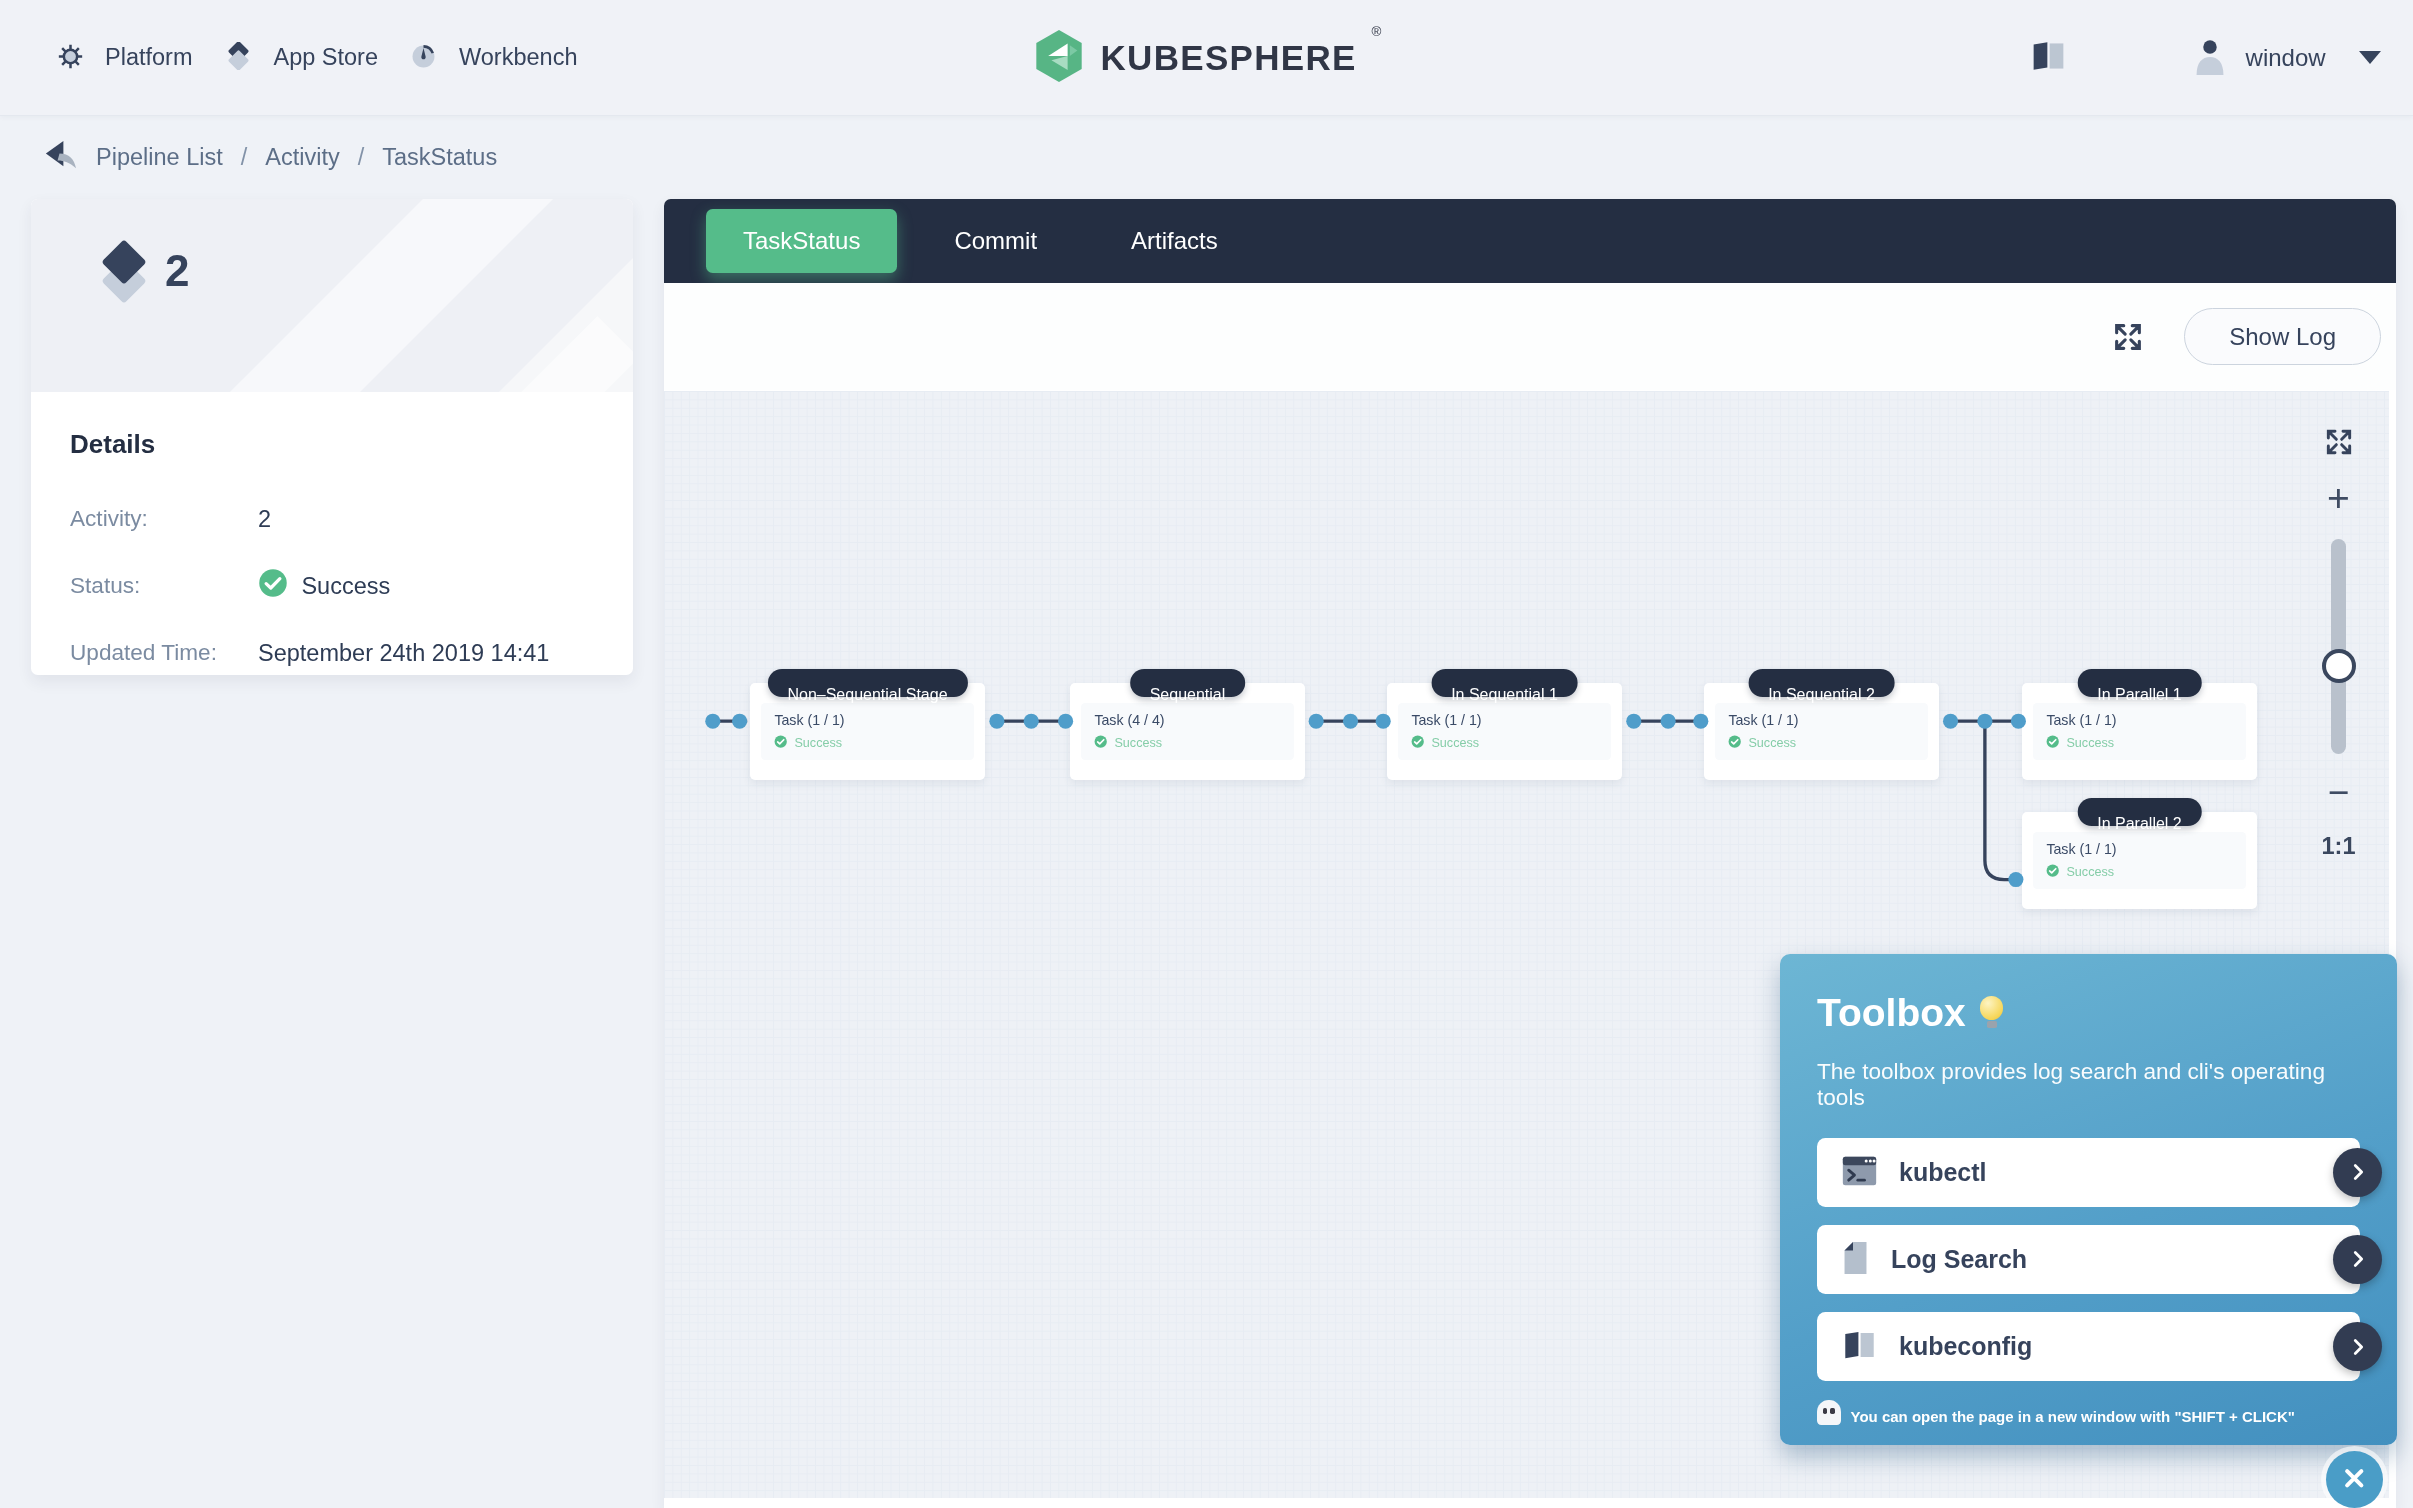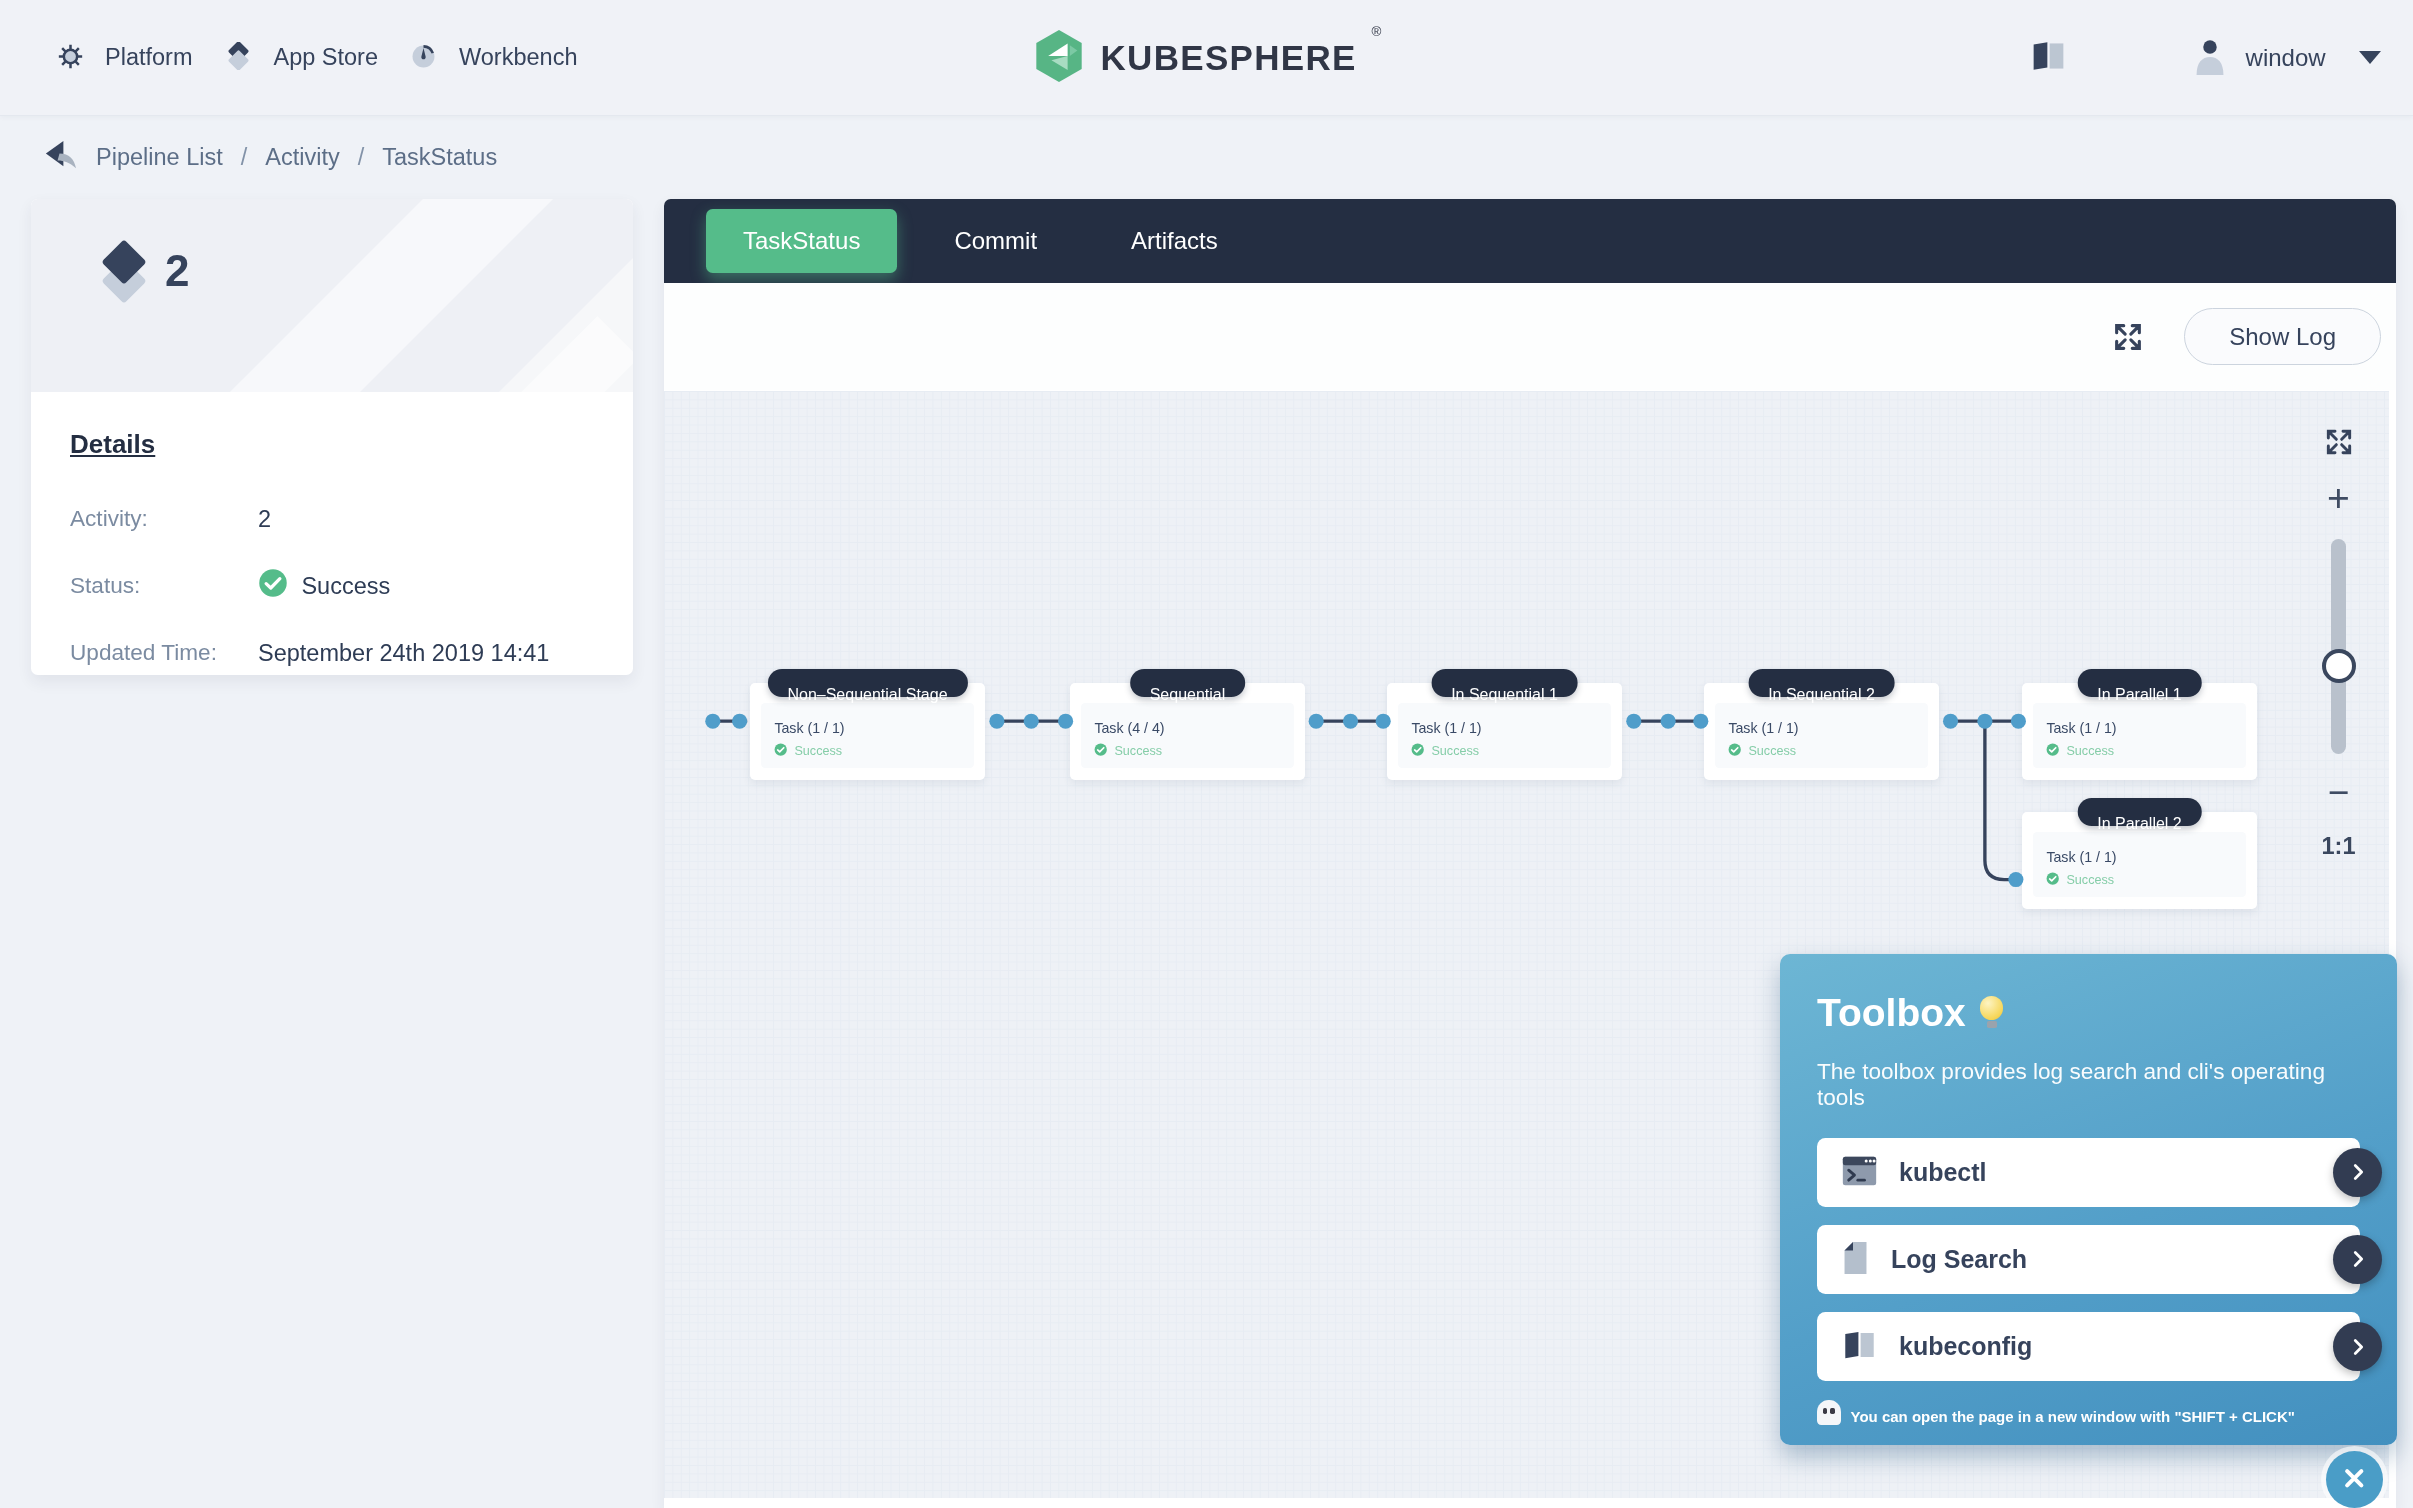--- a/index.html
+++ b/index.html
@@ -47,21 +47,21 @@
   .wm { position:absolute; background:rgba(255,255,255,.55); }
   .wm-a { width:92px; height:520px; transform:rotate(45deg); left:327px; top:-176px; }
   .wm-b { width:126px; height:754px; transform:rotate(45deg); left:520px; top:-210px; background:rgba(255,255,255,.45); }
   .wm-c { width:59px; height:251px; transform:rotate(45deg); left:469px; top:101px; background:rgba(255,255,255,.5); }
   .layers-badge { position:absolute; left:74px; top:44px; width:50px; height:60px; }
   .diamond { position:absolute; width:32px; height:32px; transform:rotate(45deg); border-radius:3.4px; }
   .diamond.light { background:#c5cedb; top:22px; left:3.4px; }
   .diamond.dark { background:#36435c; top:3.4px; left:3.4px; }
   .summary-num { position:absolute; left:134px; top:47px; font-size:44px; font-weight:bold; color:#36435c; }
   .summary-details { padding:37px 39px; }
-  .details-title { font-size:26px; font-weight:bold; color:#242e42; margin-bottom:39px;text-decoration:underline; }
+  .details-title { font-size:26px; font-weight:bold; color:#242e42; margin-bottom:39px; }
   .detail-row { display:flex; align-items:center; margin-bottom:27px; min-height:40px; }
   .detail-label { width:188px; font-size:22.6px; color:#7b8ba1; }
   .detail-value { font-size:23.5px; color:#2e3c55; display:flex; align-items:center; gap:13.4px; }
 
   
   .main-panel {
     position:absolute; left:664px; top:199px; width:1732px; height:1310px;
     background:#ffffff; border-radius:6.7px 6.7px 0 0;
     box-shadow:0 6.7px 15px rgba(36,46,66,.07);
     z-index:4;
@@ -100,21 +100,21 @@
     border-radius:5px; box-shadow:0 3.4px 8.4px rgba(40,60,90,.08);
     z-index:2; cursor:pointer;
   }
   .stage-pill {
     position:absolute; top:-14.2px; left:50%; transform:translateX(-50%);
     background:#242e42; color:#fff; font-size:16px; height:28.5px; line-height:28.5px;
     padding:12px 20px; border-radius:14.2px; white-space:nowrap;
     box-shadow:0 3.4px 6.7px rgba(36,46,66,.25);
   }
   .stage-task { margin:20px 11px 0; background:#f8fafc; border-radius:4.2px; padding:9.2px 13.4px; }
-  .stage-task-title { font-size:14.2px; font-weight:500; color:#3a4a66;margin-top:8px; }
+  .stage-task-title { font-size:14.2px; font-weight:500; color:#3a4a66; }
   .stage-task-status { margin-top:6.7px; display:flex; align-items:center; gap:6.7px; font-size:12.6px; color:#85cda8; }
 
   
   .zoomcol { position:absolute; right:30px; top:35px; width:40px; display:flex; flex-direction:column; align-items:center; z-index:6; }
   .zoom-plus { font-size:39px; font-weight:300; color:#3f4c63; margin-top:17px; cursor:pointer; line-height:1; }
   .zoom-track { width:15px; height:215px; background:#b9c1cc; border-radius:7.5px; margin-top:22px; position:relative; cursor:pointer; }
   .zoom-handle { position:absolute; left:-9.2px; top:110px; width:34px; height:34px; border-radius:50%; background:#fff; border:4.2px solid #3a475e; cursor:grab; }
   .zoom-minus { font-size:37px; font-weight:400; color:#3f4c63; margin-top:20px; cursor:pointer; line-height:1; }
   .zoom-ratio { font-size:23.5px; font-weight:bold; color:#3a475e; margin-top:22px; cursor:pointer; }
 

